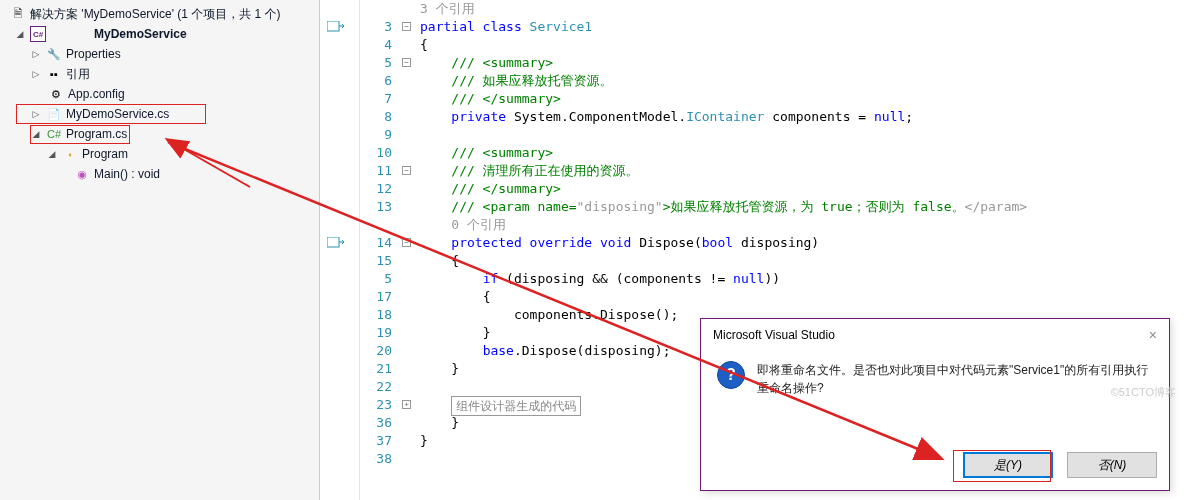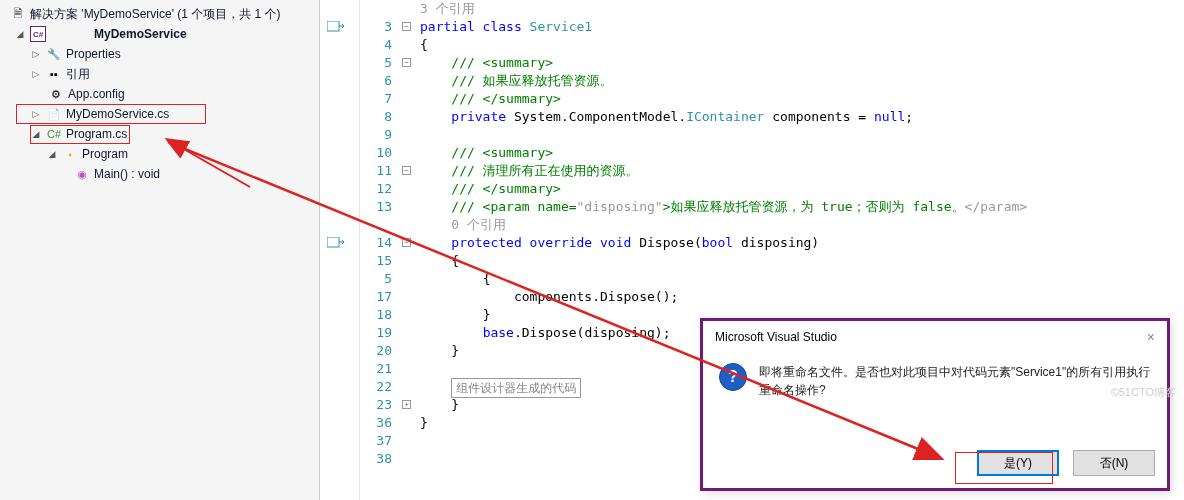--- a/index.html
+++ b/index.html
@@ -113,21 +113,21 @@
   padding: 0 4px;
   font-size: 12px;
 }
 .dialog {
   position: absolute;
   left: 700px;
   top: 318px;
   width: 470px;
   height: 173px;
   background: #fff;
-  border: 3px solid #701a75;
+  border: 1px solid #701a75;
   box-shadow: 2px 2px 8px rgba(0,0,0,0.15);
 }
 .dialog-title {
   padding: 8px 12px;
   font-size: 12px;
   display: flex;
   justify-content: space-between;
   align-items: center;
 }
 .dialog-close { color: #888; font-size: 14px; cursor: pointer; }
@@ -153,26 +153,27 @@
 }
 .dialog-msg { font-size: 12px; color: #222; line-height: 1.5; }
 .dialog-buttons {
   position: absolute;
   bottom: 12px;
   right: 12px;
   display: flex;
   gap: 14px;
 }
 .dialog-btn {
-  width: 82px;
+  width: 90px;
   height: 26px;
   background: #e1e1e1;
   border: 1px solid #adadad;
   font-size: 12px;
   cursor: pointer;
+  font-style: italic;
 }
 .dialog-btn.primary {
   border: 2px solid #0078d7;
 }
 .yes-highlight {
   position: absolute;
   border: 1px solid #d22;
   pointer-events: none;
 }
 svg.arrow-overlay {
@@ -300,20 +301,21 @@
       <div class="code-line">    <span class="cmt">/// &lt;/summary&gt;</span></div>
       <div class="code-line">    <span class="kw">private </span><span>System.ComponentModel.</span><span class="type">IContainer</span><span> components = </span><span class="kw">null</span><span>;</span></div>
       <div class="code-line"></div>
       <div class="code-line">    <span class="cmt">/// &lt;summary&gt;</span></div>
       <div class="code-line">    <span class="cmt">/// 清理所有正在使用的资源。</span></div>
       <div class="code-line">    <span class="cmt">/// &lt;/summary&gt;</span></div>
       <div class="code-line">    <span class="cmt"><span>/// &lt;param name=</span></span><span class="muted">"disposing"</span><span class="cmt">&gt;如果应释放托管资源，为 true；否则为 false。</span><span class="muted">&lt;/param&gt;</span></div>
       <div class="code-line">    <span class="muted">0 个引用</span></div>
       <div class="code-line">    <span class="kw">protected override void </span><span>Dispose</span><span>(</span><span class="kw">bool</span><span> disposing)</span></div>
       <div class="code-line">    <span>{</span></div>
+      <div class="code-line">        <span class="kw">if</span><span> (disposing &amp;&amp; (components != </span><span class="kw">null</span><span>))</span></div>
       <div class="code-line">        <span>{</span></div>
       <div class="code-line">            <span>components.Dispose();</span></div>
       <div class="code-line">        <span>}</span></div>
       <div class="code-line">        <span class="kw">base</span><span>.Dispose(disposing);</span></div>
       <div class="code-line">    <span>}</span></div>
       <div class="code-line"></div>
       <div class="code-line">    <span class="outlined">组件设计器生成的代码</span></div>
       <div class="code-line">    <span>}</span></div>
       <div class="code-line"><span>}</span></div>
       <div class="code-line"></div>

